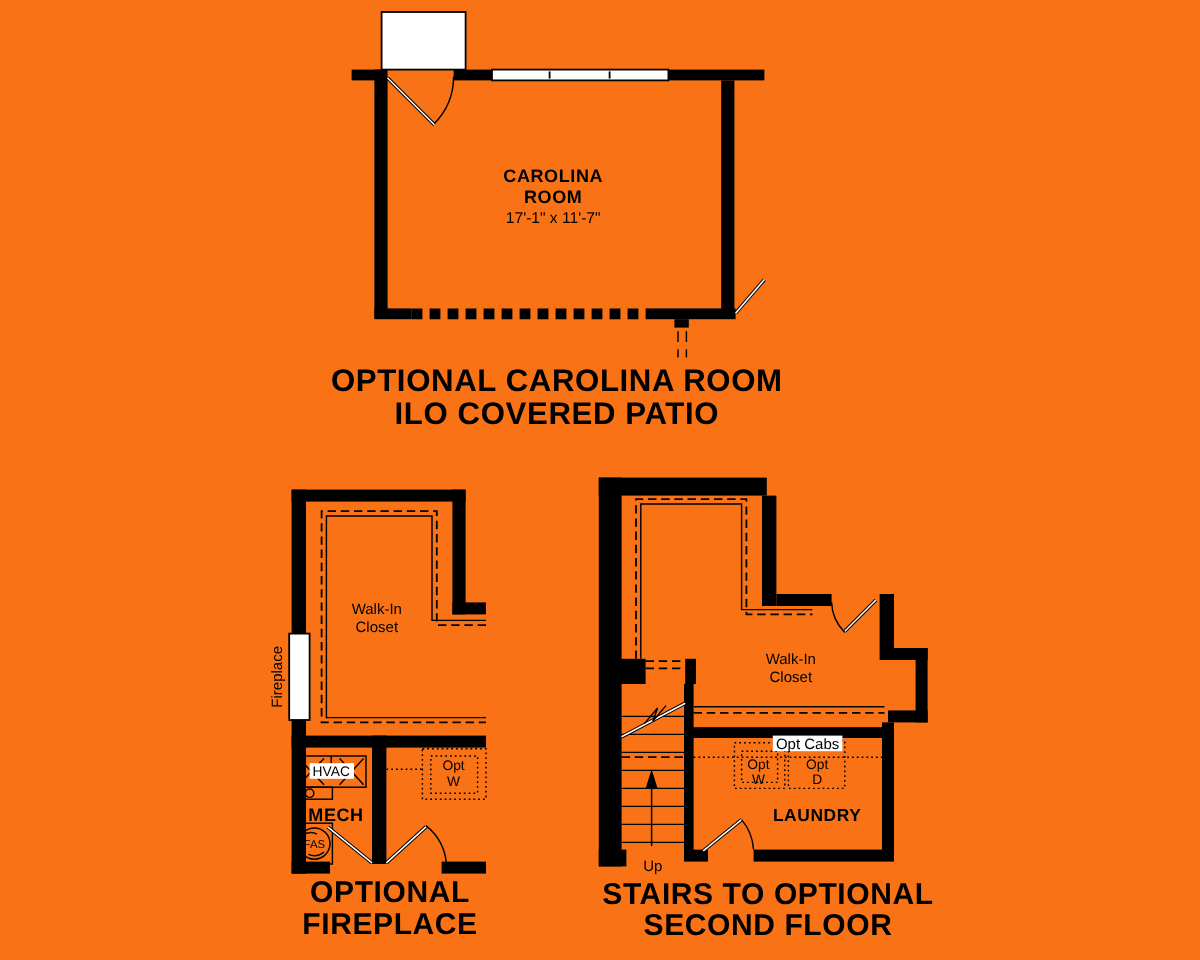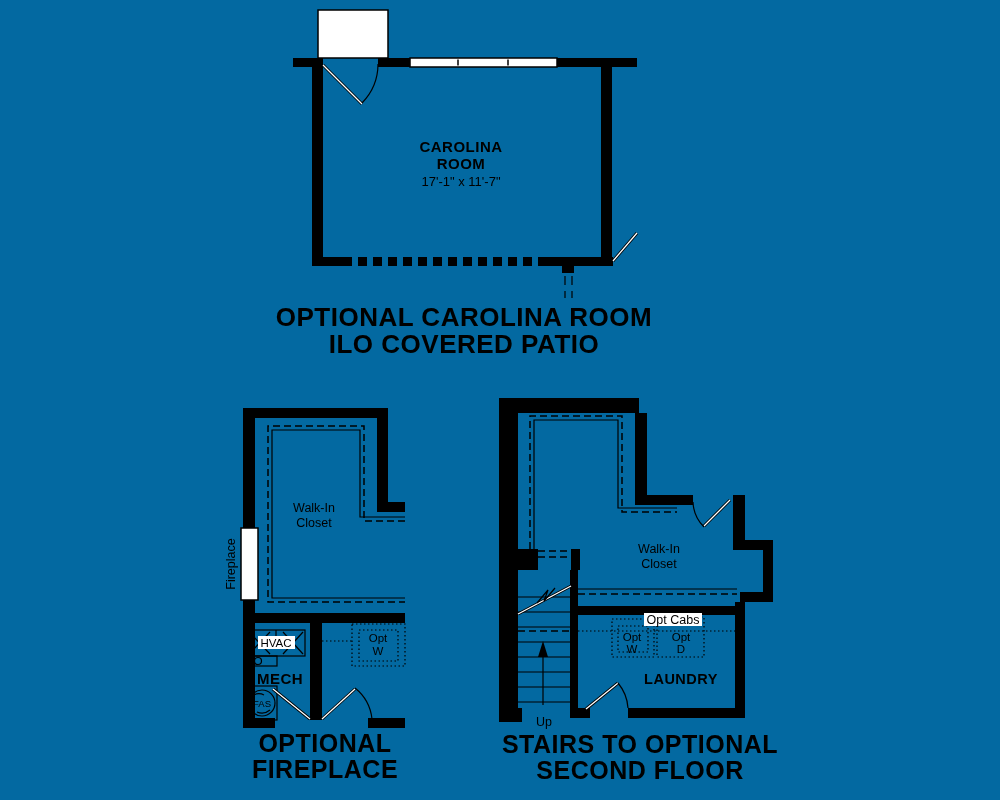--- a/index.html
+++ b/index.html
@@ -1,16 +1,16 @@
 <!DOCTYPE html>
 <html><head>
 <meta charset="utf-8">
 <style>
   html,body{margin:0;padding:0;background:#ffffff;}
-  .sheet{position:relative;width:1000px;height:800px;background:#0369a1;overflow:hidden;}
+  .sheet{position:relative;width:1000px;height:800px;background:#f97316;overflow:hidden;}
   svg text{font-family:"Liberation Sans","DejaVu Sans",sans-serif;fill:#000;}
   .lbl{font-size:12.5px;}
   .lbl-sm{font-size:11.5px;}
   .lbl-xs{font-size:9.5px;}
   .lbl-b{font-size:15px;font-weight:bold;letter-spacing:.5px;}
   .lbl-b2{font-size:14.5px;font-weight:bold;letter-spacing:.5px;}
   .dims{font-size:13px;}
   .cap-lg{font-size:26px;font-weight:bold;letter-spacing:.5px;}
   .cap-md{font-size:25px;font-weight:bold;letter-spacing:.5px;}
   .wall{fill:#000;stroke:none;}

